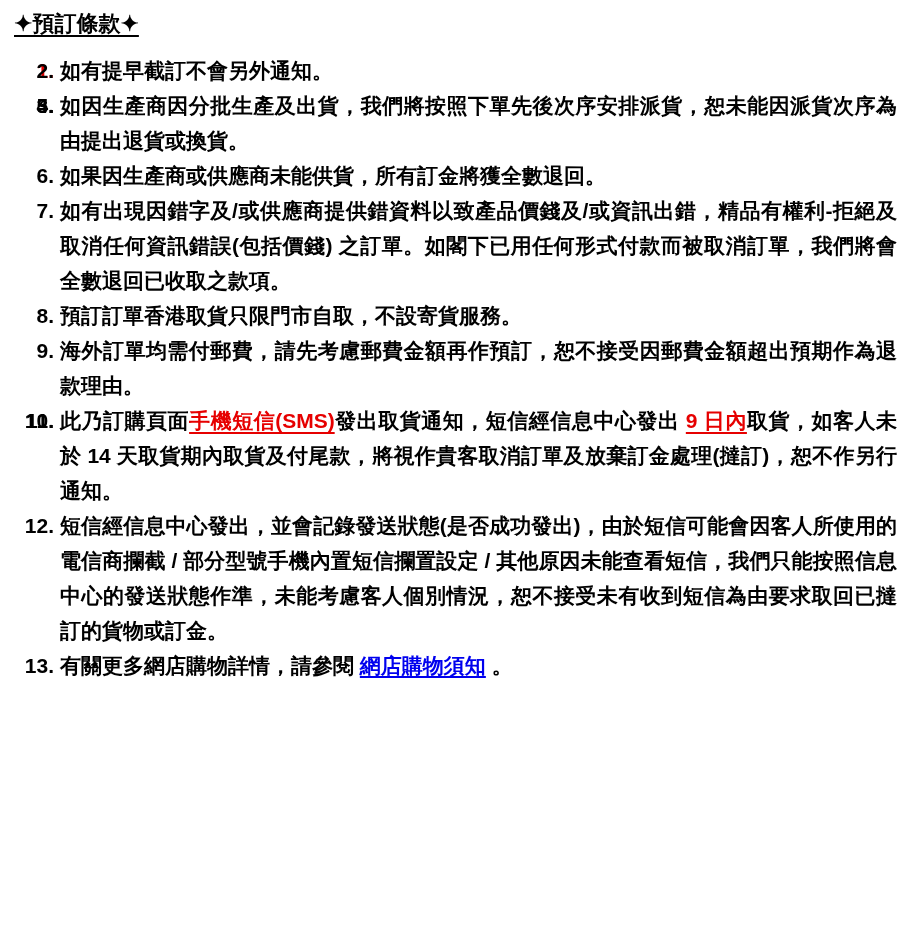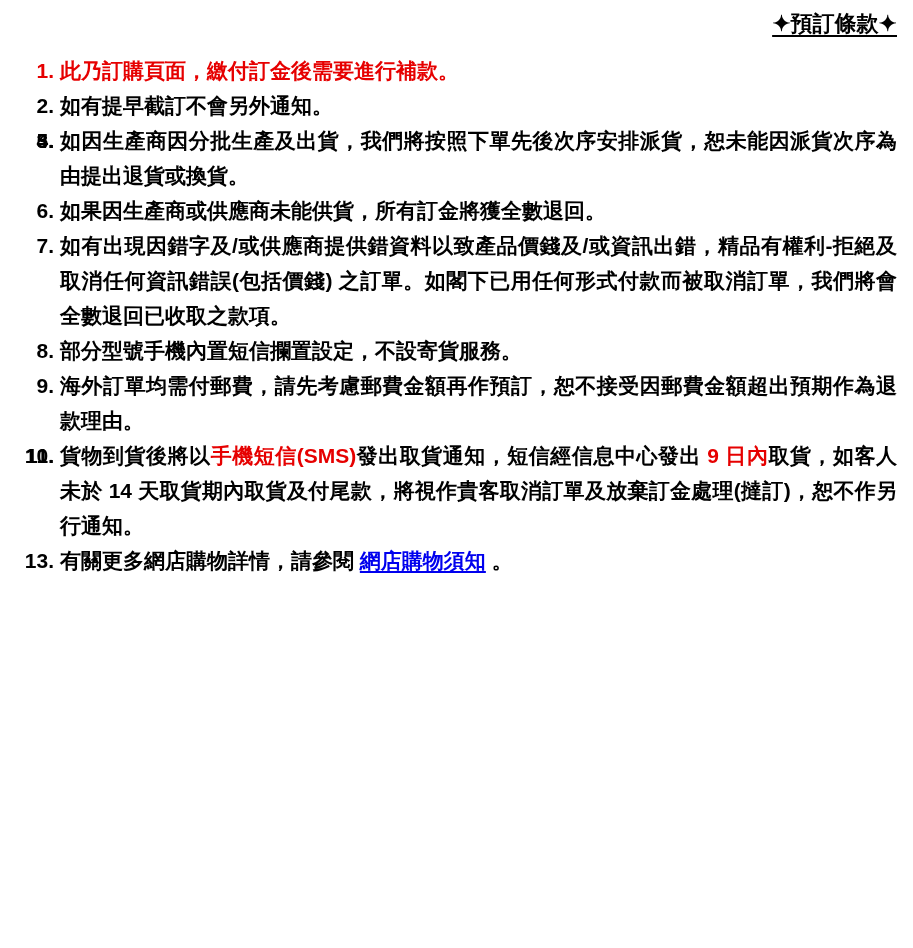--- a/index.html
+++ b/index.html
@@ -25,21 +25,20 @@
     color:var(--red);
     font-size:22px;
     text-decoration:underline;
     text-underline-offset:4px;
     margin-bottom:13px;
     white-space:nowrap;
   }
   .section-title{
     font-size:22px;
     margin-bottom:12px;
-    text-align:right;
   }
   .section-title .title-text{
     text-decoration:underline;
     text-underline-offset:4px;
   }
   .terms{
     width:100%;
   }
   .term{
     position:relative;
@@ -53,47 +52,49 @@
     width:40px;
     text-align:right;
     white-space:pre;
   }
   .term.red-item,
   .term.red-item .term-num{
     color:var(--red);
   }
   .seg-red-underline{
     color:var(--red);
+    text-decoration:underline;
     text-underline-offset:4px;
   }
   .seg-link{
     color:var(--blue);
     text-decoration:underline;
     text-underline-offset:3px;
     cursor:pointer;
   }
 </style>
 </head>
 <body>
 
 <div class="doc">
 
 
   <div class="section-title">
     <span class="title-text">✦預訂條款✦</span>
   </div>
 
   <div class="terms" id="terms-list">
-      <div class="term red-item"><span class="term-num">1.</span><span class="seg-plain">此乃訂購頁面，繳付訂金後需要進行補款。</span></div>
+      <div class="term red-item"><span class="term-num">1.</span></div>
       <div class="term"><span class="term-num">2.</span><span class="seg-plain">如有提早截訂不會另外通知。</span></div>
       <div class="term"><span class="term-num">3.</span></div>
       <div class="term"><span class="term-num">4.</span></div>
       <div class="term"><span class="term-num">5.</span><span class="seg-plain">如因生產商因分批生產及出貨，我們將按照下單先後次序安排派貨，恕未能因派貨次序為由提出退貨或換貨。</span></div>
       <div class="term"><span class="term-num">6.</span><span class="seg-plain">如果因生產商或供應商未能供貨，所有訂金將獲全數退回。</span></div>
       <div class="term"><span class="term-num">7.</span><span class="seg-plain">如有出現因錯字及/或供應商提供錯資料以致產品價錢及/或資訊出錯，精品有權利-拒絕及取消任何資訊錯誤(包括價錢) 之訂單。如閣下已用任何形式付款而被取消訂單，我們將會全數退回已收取之款項。</span></div>
-      <div class="term"><span class="term-num">8.</span><span class="seg-plain">部分型號手機內置短信攔置設定，不設寄貨服務。</span></div>
+      <div class="term"><span class="term-num">8.</span><span class="seg-plain">預訂訂單香港取貨只限門市自取，不設寄貨服務。</span></div>
       <div class="term"><span class="term-num">9.</span><span class="seg-plain">海外訂單均需付郵費，請先考慮郵費金額再作預訂，恕不接受因郵費金額超出預期作為退款理由。</span></div>
       <div class="term"><span class="term-num">10.</span></div>
-      <div class="term"><span class="term-num">11.</span><span class="seg-plain">貨物到貨後將以</span><span class="seg-red-underline">手機短信(SMS)</span><span class="seg-plain">發出取貨通知，短信經信息中心發出 </span><span class="seg-red-underline">9 日內</span><span class="seg-plain">取貨，如客人未於 14 天取貨期內取貨及付尾款，將視作貴客取消訂單及放棄訂金處理(撻訂)，恕不作另行通知。</span></div>
+      <div class="term"><span class="term-num">11.</span><span class="seg-plain">此乃訂購頁面</span><span class="seg-red-underline">手機短信(SMS)</span><span class="seg-plain">發出取貨通知，短信經信息中心發出 </span><span class="seg-red-underline">9 日內</span><span class="seg-plain">取貨，如客人未於 14 天取貨期內取貨及付尾款，將視作貴客取消訂單及放棄訂金處理(撻訂)，恕不作另行通知。</span></div>
+      <div class="term"><span class="term-num">12.</span><span class="seg-plain">短信經信息中心發出，並會記錄發送狀態(是否成功發出)，由於短信可能會因客人所使用的電信商攔截 / 部分型號手機內置短信攔置設定 / 其他原因未能查看短信，我們只能按照信息中心的發送狀態作準，未能考慮客人個別情況，恕不接受未有收到短信為由要求取回已撻訂的貨物或訂金。</span></div>
       <div class="term"><span class="term-num">13.</span><span class="seg-plain">有關更多網店購物詳情，請參閱 </span><span class="seg-link">網店購物須知</span><span class="seg-plain"> 。</span></div>
     </div>
 
 </div>
 
 </body></html>

